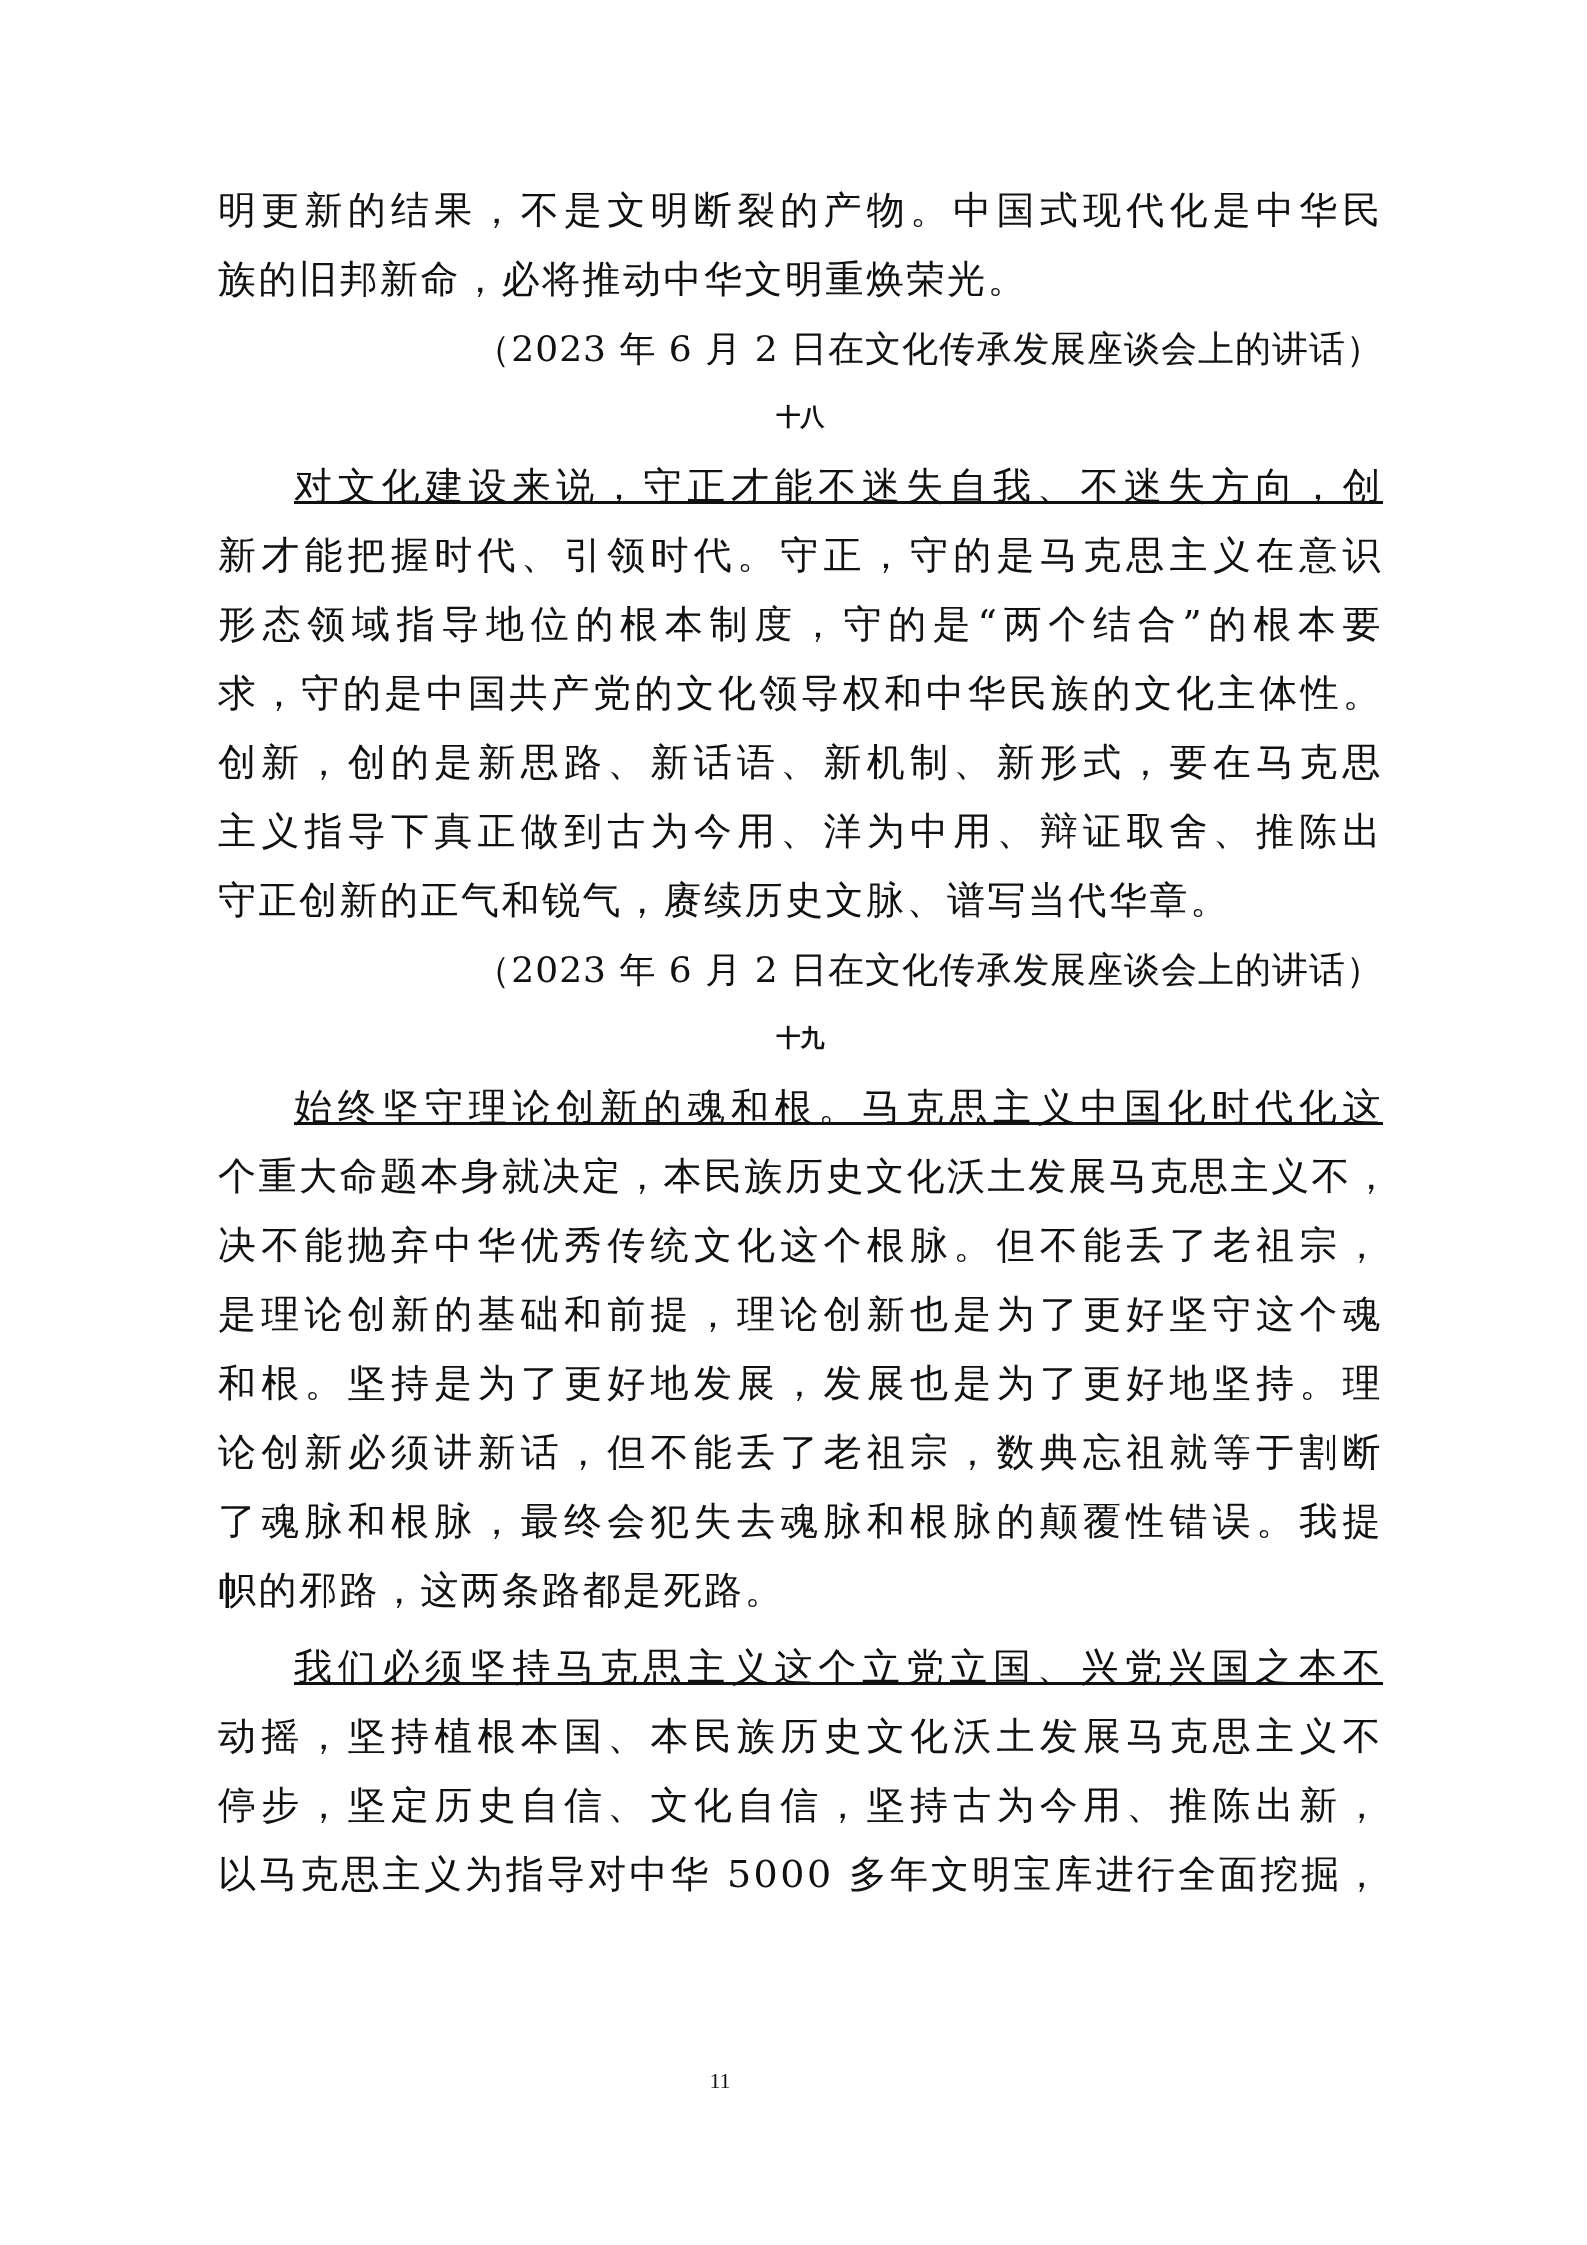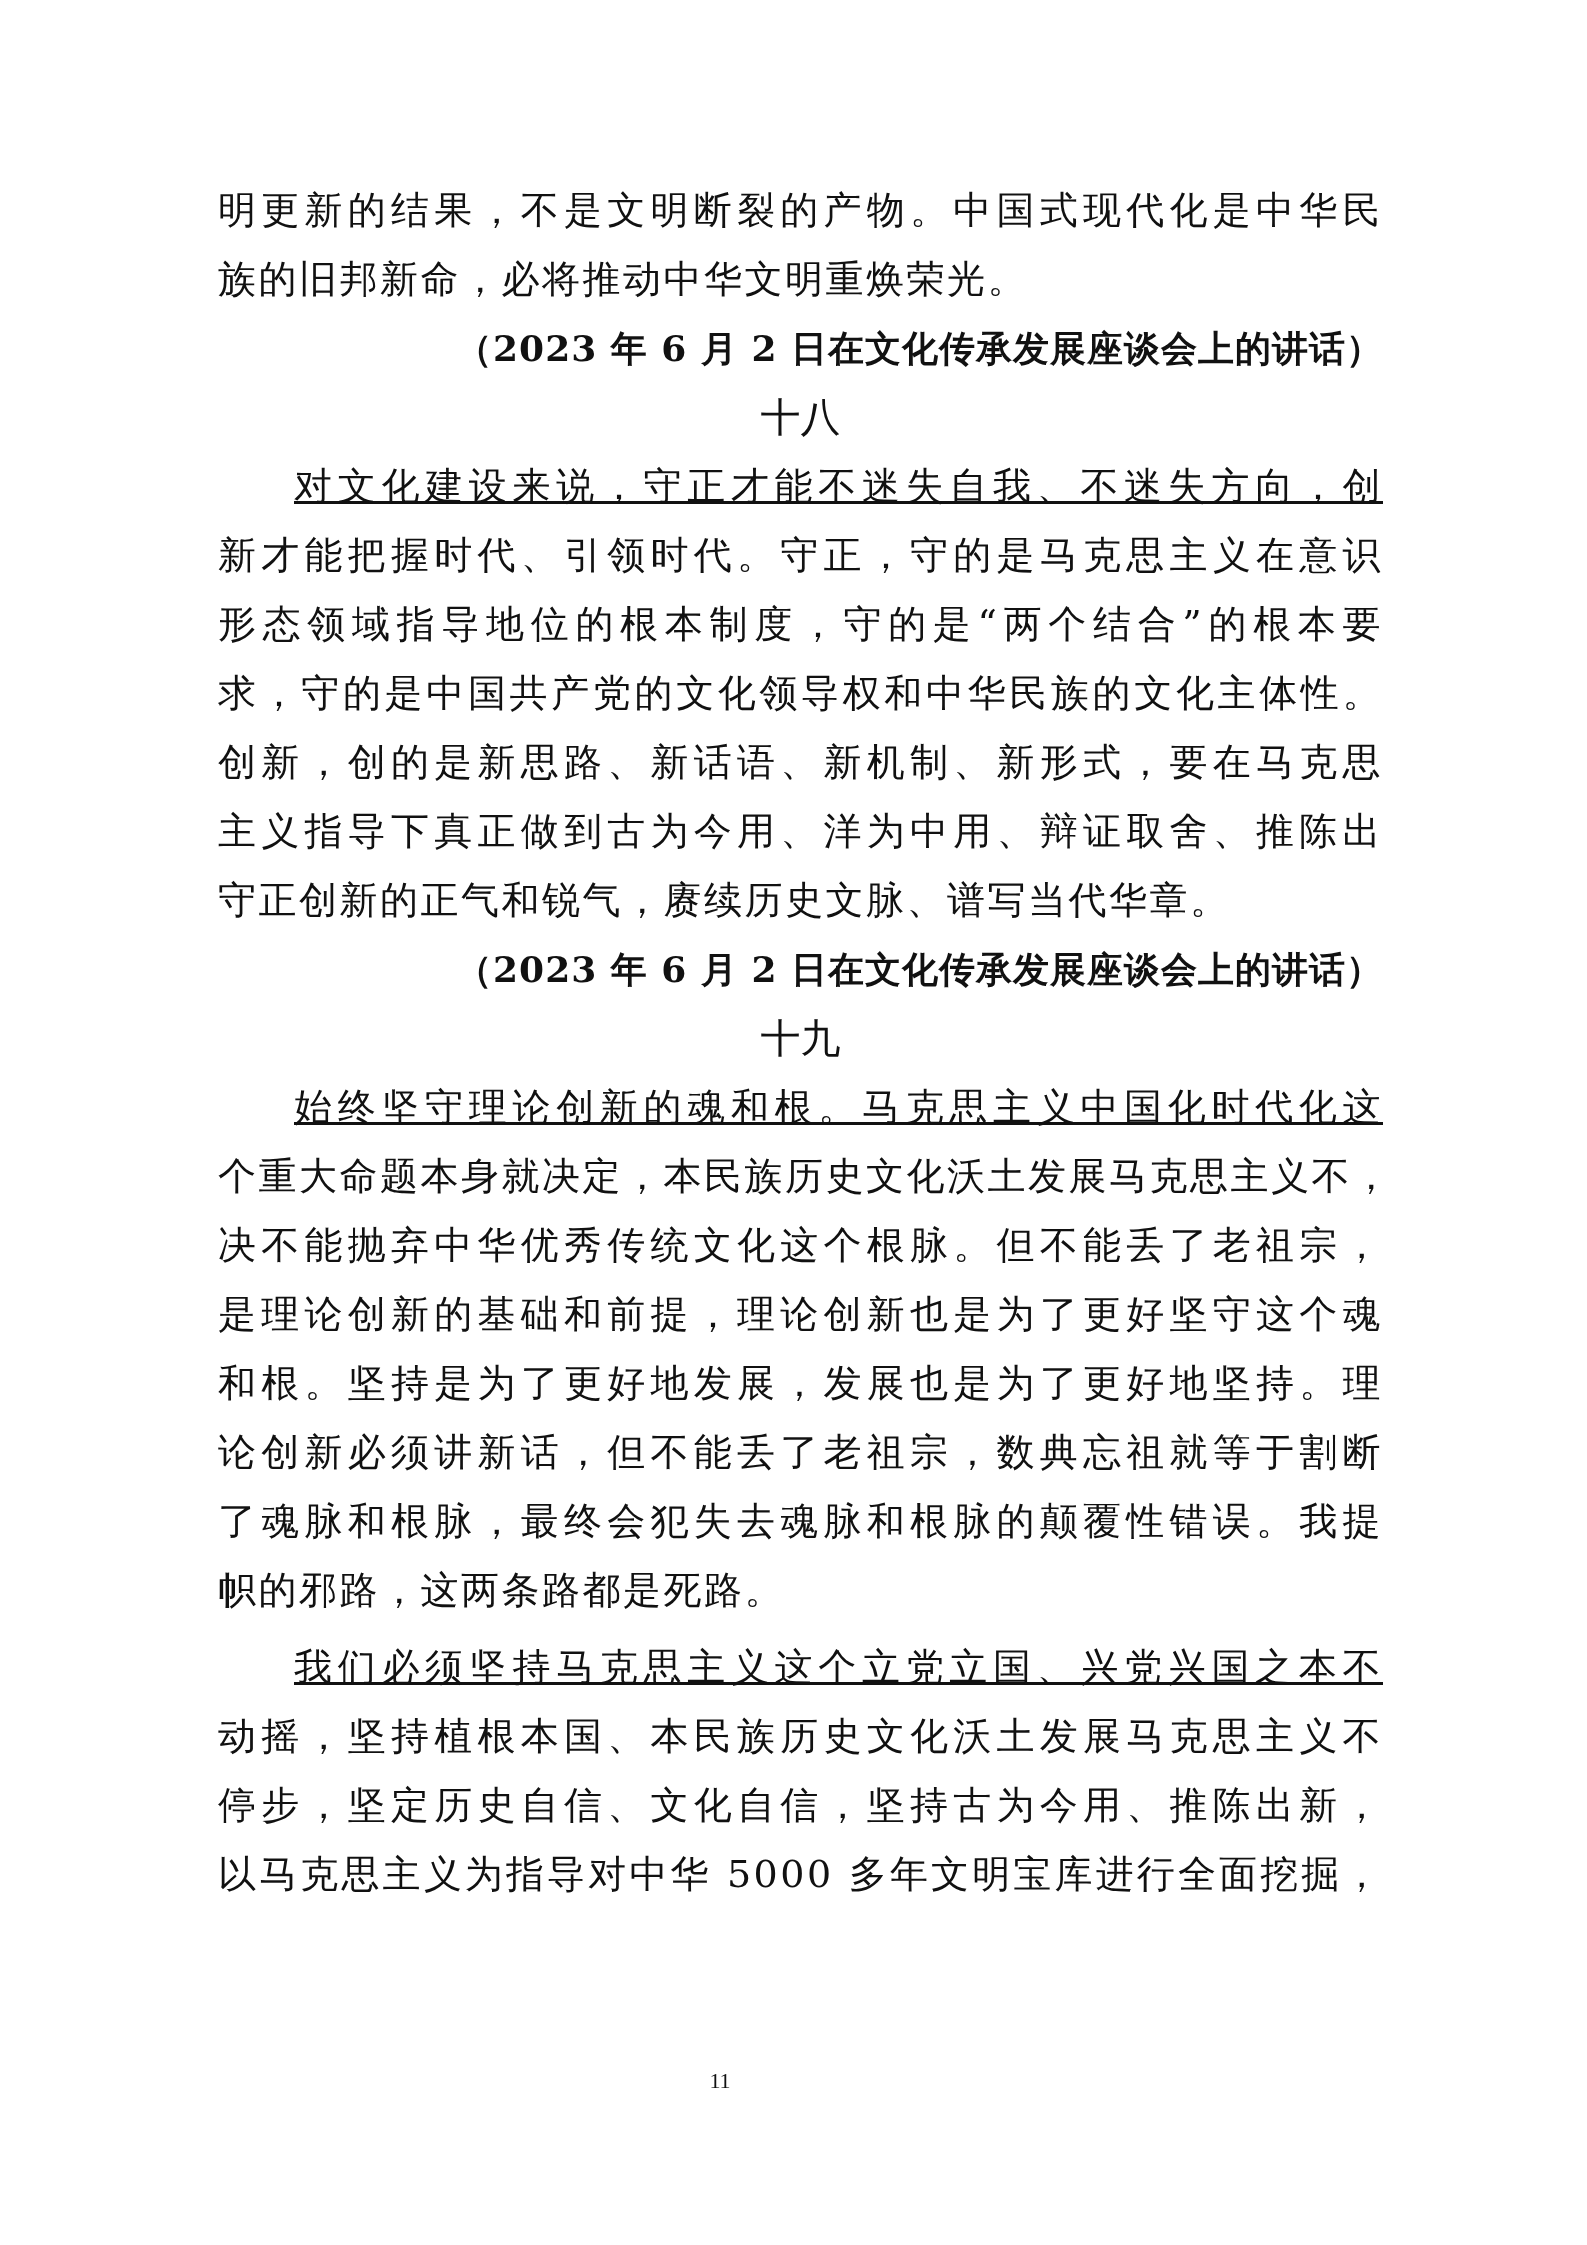--- a/index.html
+++ b/index.html
@@ -38,26 +38,25 @@
       text-decoration: underline;
     }
     .attribution {
       font-size: 36px;
       line-height: 69px;
       height: 69px;
       text-align: right;
       white-space: nowrap;
       letter-spacing: 1px;
       padding-right: 0;
-      font-weight: bold;
     }
     .section-heading {
       font-family: "DejaVu Sans", "Liberation Sans", sans-serif;
-      font-weight: normal;
-      font-size: 40px;
+      font-weight: bold;
+      font-size: 24px;
       line-height: 69px;
       height: 69px;
       text-align: center;
     }
     .para-gap {
       height: 8px;
     }
     .page-number {
       position: absolute;
       left: 0;

